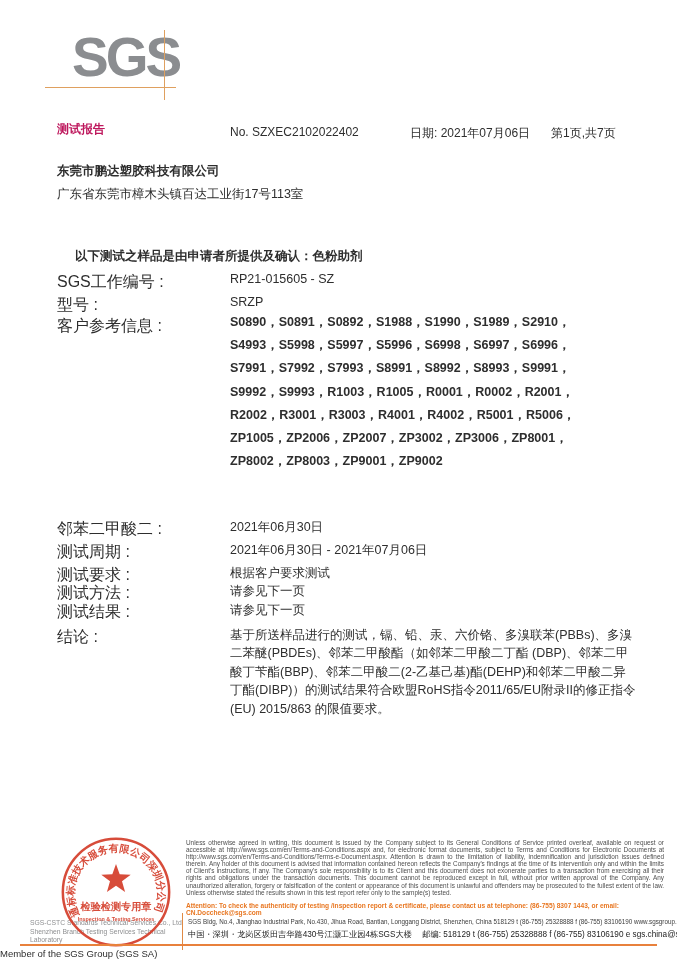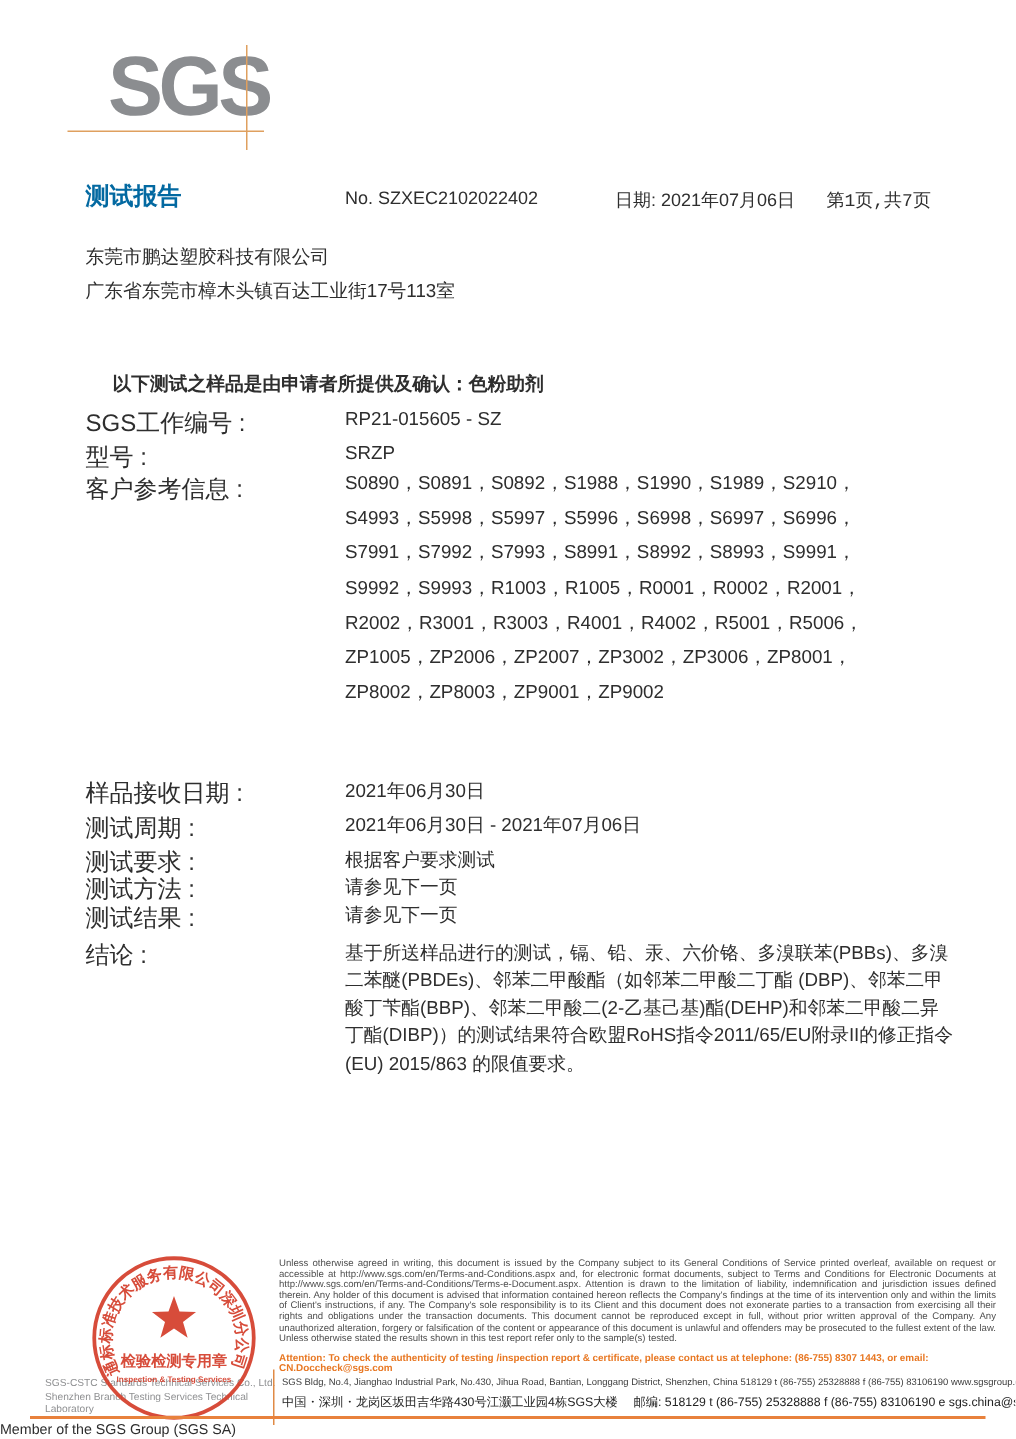--- a/index.html
+++ b/index.html
@@ -7,33 +7,33 @@
         font-family:"Liberation Sans", sans-serif;color:#2e2e2e;}
   .abs{position:absolute;}
 
   
   .sgs-logo{left:72px;top:30px;font-size:55px;font-weight:bold;color:#8b8d90;
             letter-spacing:-3px;line-height:1;transform:scaleY(1.02);}
   .logo-hline{left:45px;top:87px;width:131px;height:1px;background:#dfa05f;}
   .logo-vline{left:164px;top:30px;width:1px;height:70px;background:#dfa05f;}
 
   .title-row{font-size:12px;}
-  .doc-title{left:57px;top:121px;font-size:16px;font-weight:bold;color:#0369a1;font-family:Liberation Mono, monospace;}
+  .doc-title{left:57px;top:121px;font-size:12px;font-weight:bold;color:#be185d;font-family:Liberation Mono, monospace;}
   .report-no{left:230px;top:125px;}
   .report-date{left:410px;top:125px;}
-  .report-page{left:551px;top:125px;font-family:Liberation Mono, monospace;}
+  .report-page{left:551px;top:125px;}
 
-  .applicant-name{left:57px;top:163px;font-size:12.5px;}
+  .applicant-name{left:57px;top:163px;font-size:12.5px;font-weight:bold;}
   .applicant-addr{left:57px;top:186px;font-size:12.5px;}
 
   .sample-intro{left:75px;top:248px;font-size:12.5px;font-weight:bold;}
 
   .lbl{left:57px;font-size:16px;}
   .val{left:230px;font-size:12.5px;}
-  .ref-lines div{height:23.2px;line-height:23.2px;}
+  .ref-lines div{height:23.2px;line-height:23.2px;font-weight:bold;}
   .conclusion-text{left:230px;top:626px;width:406px;font-size:12.5px;line-height:18.4px;}
 
   
   .legal{left:186px;top:839px;width:478px;font-size:6.4px;line-height:7.1px;
          color:#4f4f4f;text-align:justify;}
   .attention{left:186px;top:902px;width:478px;font-size:6.6px;line-height:7.4px;
              color:#e87722;font-weight:bold;}
   .addr-en{left:188px;top:918px;width:478px;font-size:6.3px;color:#3c3c3c;white-space:nowrap;}
   .addr-cn{left:188px;top:929px;width:478px;font-size:8.2px;color:#232323;white-space:nowrap;}
   .foot-vline{left:182px;top:913px;width:1px;height:37px;background:#e08a45;}
@@ -72,21 +72,21 @@
   <div class="abs val ref-lines" style="top:311px">
     <div>S0890，S0891，S0892，S1988，S1990，S1989，S2910，</div>
     <div>S4993，S5998，S5997，S5996，S6998，S6997，S6996，</div>
     <div>S7991，S7992，S7993，S8991，S8992，S8993，S9991，</div>
     <div>S9992，S9993，R1003，R1005，R0001，R0002，R2001，</div>
     <div>R2002，R3001，R3003，R4001，R4002，R5001，R5006，</div>
     <div>ZP1005，ZP2006，ZP2007，ZP3002，ZP3006，ZP8001，</div>
     <div>ZP8002，ZP8003，ZP9001，ZP9002</div>
   </div>
 
-  <div class="abs lbl" style="top:519px">样品接收日期 :</div>
+  <div class="abs lbl" style="top:519px">邻苯二甲酸二 :</div>
   <div class="abs val" style="top:519px">2021年06月30日</div>
 
   <div class="abs lbl" style="top:542px">测试周期 :</div>
   <div class="abs val" style="top:542px">2021年06月30日 - 2021年07月06日</div>
 
   <div class="abs lbl" style="top:565px">测试要求 :</div>
   <div class="abs val" style="top:565px">根据客户要求测试</div>
 
   <div class="abs lbl" style="top:583px">测试方法 :</div>
   <div class="abs val" style="top:583px">请参见下一页</div>

